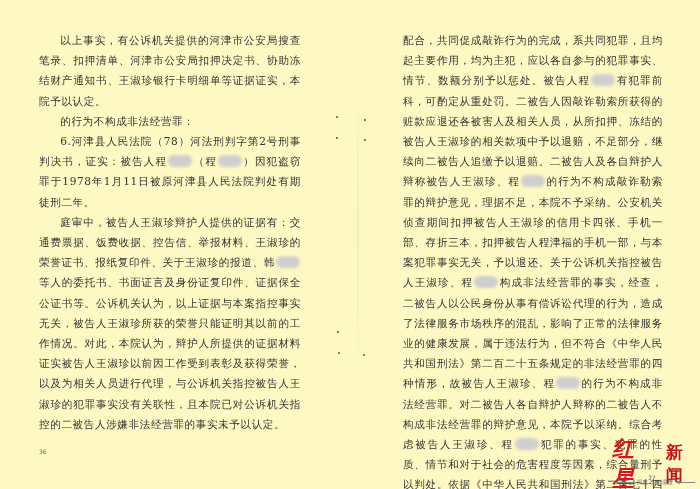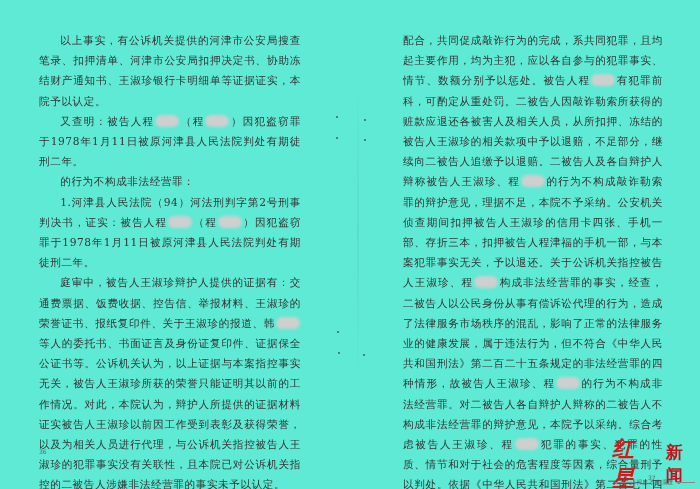--- a/index.html
+++ b/index.html
@@ -3,21 +3,21 @@
 <meta charset="utf-8">
 <style>
   html, body { margin: 0; padding: 0; }
   body {
     width: 700px; height: 489px; overflow: hidden;
     background: #fdfdfd;
     font-family: "DejaVu Serif", "Liberation Serif", serif;
     color: #2a2a2a;
     position: relative;
   }
-  .spread { position: absolute; inset: 0; background: #5eead4; }
+  .spread { position: absolute; inset: 0; background: #fef9c3; }
   .page { position: absolute; top: 0; height: 489px; }
   .page-left { left: 0; width: 350px; }
   .page-right { left: 350px; width: 350px; }
   .fold {
     position: absolute; left: 357px; top: 80px; width: 2px; height: 300px;
     background: linear-gradient(to bottom, rgba(0,0,0,0), rgba(0,0,0,0.05), rgba(0,0,0,0));
   }
   .text-block {
     position: absolute;
     font-size: 10.6px;
@@ -67,23 +67,22 @@
 </style>
 </head>
 <body>
 
 <div class="spread">
   <div class="fold"></div>
 
   <div class="page page-left">
     <div class="text-block" id="left-text">
         <p class="para indent"><span>以上事实，有公诉机关提供的河津市公安局搜查笔录、扣押清单、河津市公安局扣押决定书、协助冻结财产通知书、王淑珍银行卡明细单等证据证实，本院予以认定。</span></p>
-        <p class="para indent"><span>又查明：被告人程</span><span class="blur"></span><span>（程</span><span class="blur"></span><span>）因犯盗窃罪于1978年1月11日被原河津县人民法院判处有期徒刑二年。</span></p>
         <p class="para indent"><span>的行为不构成非法经营罪：</span></p>
-        <p class="para indent"><span>1.河津县人民法院（94）河法刑判字第2号刑事判决书，证实：被告人程</span><span class="blur"></span><span>（程</span><span class="blur"></span><span>）因犯盗窃罪于1978年1月11日被原河津县人民法院判处有期徒刑二年。</span></p>
+        <p class="para indent"><span>6.河津县人民法院（78）河法刑判字第2号刑事判决书，证实：被告人程</span><span class="blur"></span><span>（程</span><span class="blur"></span><span>）因犯盗窃罪于1978年1月11日被原河津县人民法院判处有期徒刑二年。</span></p>
         <p class="para indent"><span>庭审中，被告人王淑珍辩护人提供的证据有：交通费票据、饭费收据、控告信、举报材料、王淑珍的荣誉证书、报纸复印件、关于王淑珍的报道、韩</span><span class="blur"></span><span>等人的委托书、书面证言及身份证复印件、证据保全公证书等。公诉机关认为，以上证据与本案指控事实无关，被告人王淑珍所获的荣誉只能证明其以前的工作情况。对此，本院认为，辩护人所提供的证据材料证实被告人王淑珍以前因工作受到表彰及获得荣誉，以及为相关人员进行代理，与公诉机关指控被告人王淑珍的犯罪事实没有关联性，且本院已对公诉机关指控的二被告人涉嫌非法经营罪的事实未予以认定。</span></p>
       </div>
     <div class="page-number pn-left">36</div>
   </div>
 
   <div class="page page-right">
     <div class="text-block" id="right-text">
         <p class="para"><span>配合，共同促成敲诈行为的完成，系共同犯罪，且均起主要作用，均为主犯，应以各自参与的犯罪事实、情节、数额分别予以惩处。被告人程</span><span class="blur"></span><span>有犯罪前科，可酌定从重处罚。二被告人因敲诈勒索所获得的赃款应退还各被害人及相关人员，从所扣押、冻结的被告人王淑珍的相关款项中予以退赔，不足部分，继续向二被告人追缴予以退赔。二被告人及各自辩护人辩称被告人王淑珍、程</span><span class="blur"></span><span>的行为不构成敲诈勒索罪的辩护意见，理据不足，本院不予采纳。公安机关侦查期间扣押被告人王淑珍的信用卡四张、手机一部、存折三本，扣押被告人程津福的手机一部，与本案犯罪事实无关，予以退还。关于公诉机关指控被告人王淑珍、程</span><span class="blur"></span><span>构成非法经营罪的事实，经查，二被告人以公民身份从事有偿诉讼代理的行为，造成了法律服务市场秩序的混乱，影响了正常的法律服务业的健康发展，属于违法行为，但不符合《中华人民共和国刑法》第二百二十五条规定的非法经营罪的四种情形，故被告人王淑珍、程</span><span class="blur"></span><span>的行为不构成非法经营罪。对二被告人各自辩护人辩称的二被告人不构成非法经营罪的辩护意见，本院予以采纳。综合考虑被告人王淑珍、程</span><span class="blur"></span><span>犯罪的事实、犯罪的性质、情节和对于社会的危害程度等因素，综合量刑予以判处。依据《中华人民共和国刑法》第二百七十四条、第二十五条第一款、第二十六条第一款、第五十二条、第五十三条第一款、第六十一条、第六十四条、《最高人民法院关于适用&lt;中华人民共和国刑事诉讼法&gt;的解释》第二百四十一条第一款第五项的规定，判决如下：</span></p>
       </div>
   </div>

